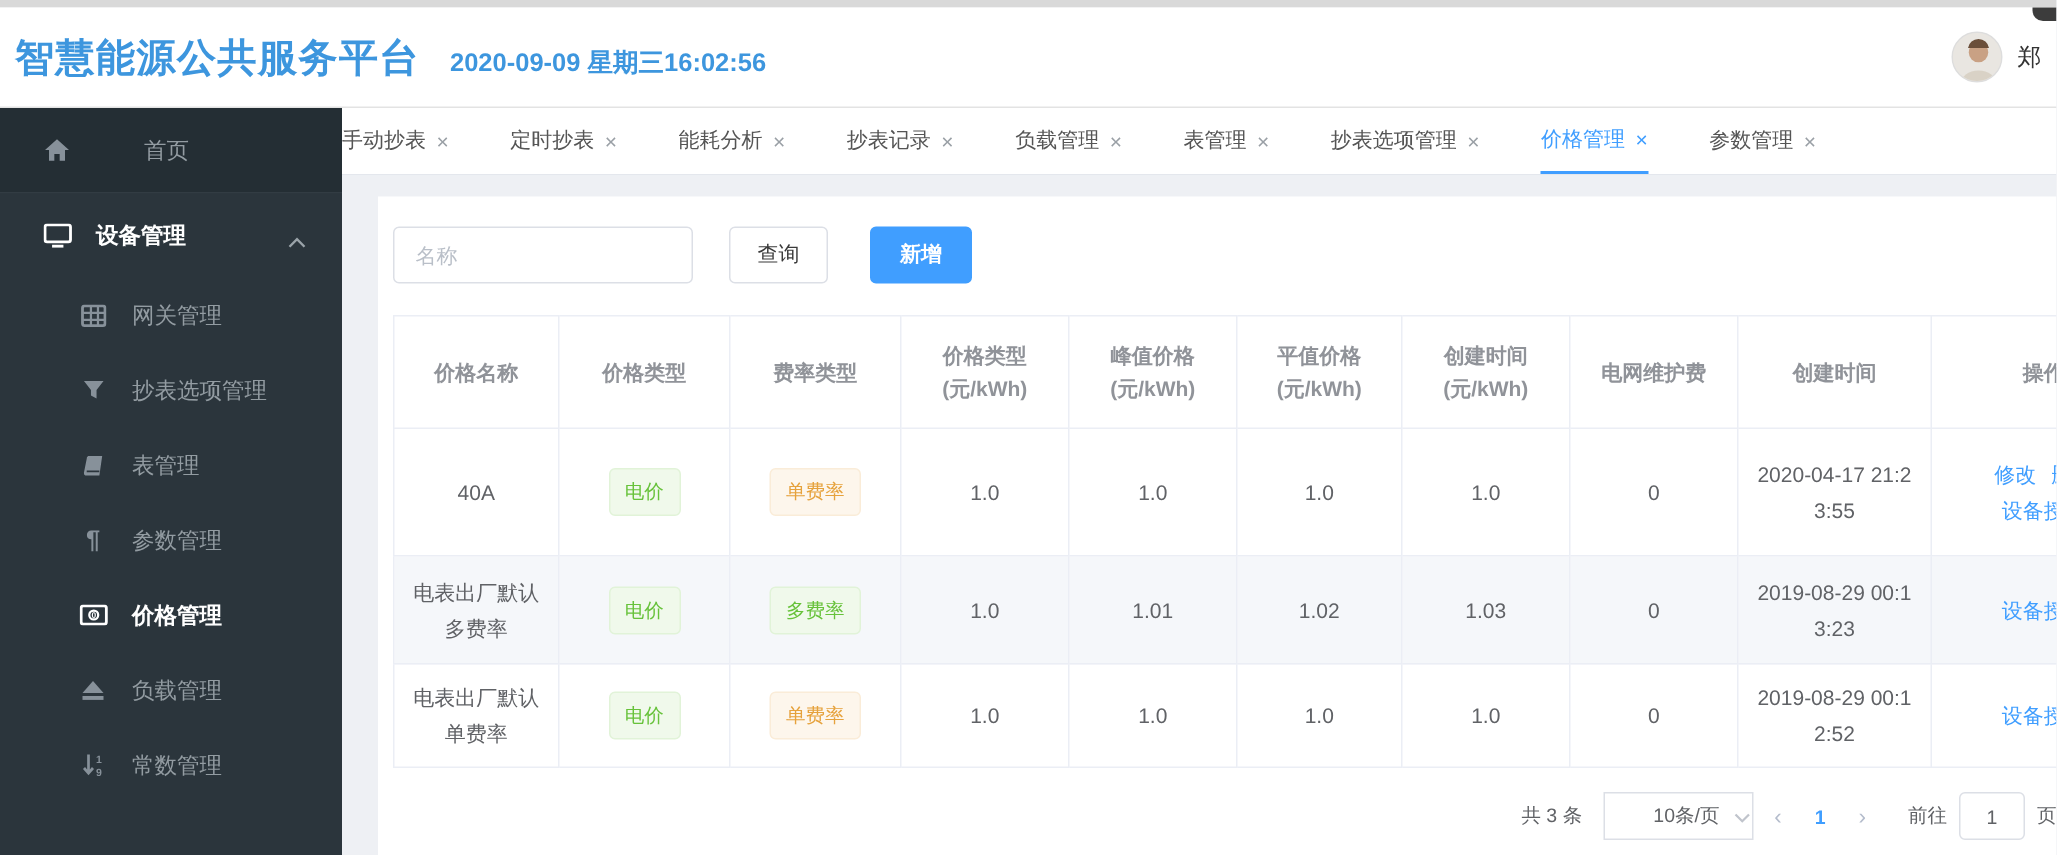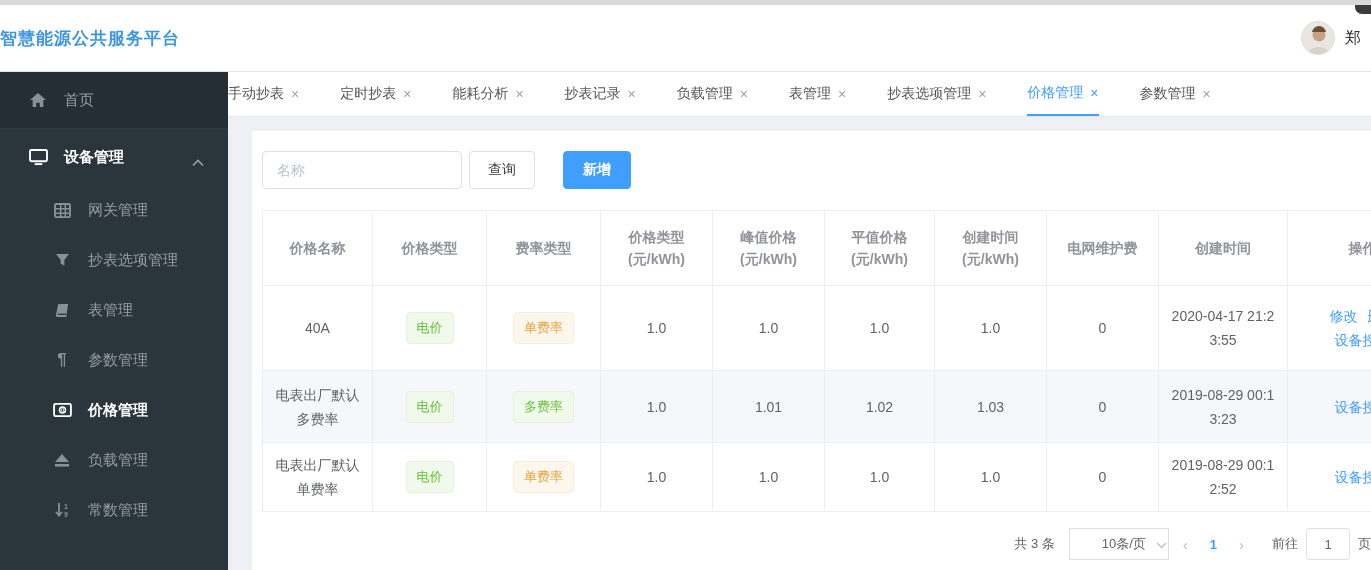--- a/index.html
+++ b/index.html
@@ -3,35 +3,35 @@
 <meta charset="utf-8">
 <style>
   * { margin:0; padding:0; box-sizing:border-box; }
   html,body { width:1371px; height:570px; overflow:hidden;
     font-family:"Liberation Sans","DejaVu Sans",sans-serif; background:#eef0f4; }
 
   
   .top-strip { height:5px; background:#d9d9d9; }
   .header { height:67px; background:#fff; border-bottom:1px solid #e3e3e3;
     display:flex; align-items:center; position:relative; }
-  .app-title { color:#3d96de; font-size:17px; font-weight:bold; letter-spacing:1px; }
+  .app-title { color:#3d96de; font-size:26px; font-weight:bold; margin-left:10px; letter-spacing:1px; }
   .header-datetime { color:#3d96de; font-size:17px; font-weight:bold; margin-left:20px; margin-top:6px; }
   .header-right { position:absolute; right:8px; top:16px; display:flex; align-items:center; }
   .avatar { width:34px; height:34px; border-radius:50%; overflow:hidden;
     background:radial-gradient(circle at 50% 38%, #caa58b 0 9px, #e8e4de 10px); border:1px solid #ddd; }
   .avatar svg { display:block; }
   .username { font-size:16px; color:#333; margin-left:10px; width:18px; overflow:hidden; white-space:nowrap; }
   .corner-dark { position:absolute; right:0; top:0; width:16px; height:9px; background:#3c3c3c; border-bottom-left-radius:7px; }
 
   
   .layout { display:flex; height:498px; }
   .sidebar { width:228px; background:#2b353c; flex:none; }
   .side-item { height:56px; display:flex; align-items:center; padding-left:28px;
     color:#939ca2; font-size:15px; cursor:pointer; position:relative; }
-  .side-item.home { background:#242e34; height:57px; border-bottom:1px solid #323c43; }
+  .side-item.home { background:#242e34; height:57px; border-bottom:1px solid #323c43;gap:32px; }
   .side-item.parent { color:#fff; font-weight:bold; }
   .side-item .icon { width:20px; margin-right:16px; display:flex; justify-content:center; }
   .side-sub .side-item { height:50px; padding-left:52px; }
   .side-item.active { color:#fff; font-weight:bold; }
   .chev-up { position:absolute; right:24px; top:24px; }
 
   .main { flex:1; display:flex; flex-direction:column; min-width:0; }
 
   
   .tabbar { height:45px; background:#fff; border-bottom:1px solid #e4e7ed;
@@ -46,21 +46,21 @@
   .content-wrap { flex:1; padding:14px 0 0 24px; min-width:0; }
   .card { background:#fff; height:443px; padding:20px 0 0 10px; overflow:hidden; }
 
   .toolbar { display:flex; align-items:center; }
   .search-input { width:200px; height:38px; border:1px solid #dcdfe6; border-radius:4px;
     padding:0 14px; font-size:14px; color:#606266; outline:none;
     font-family:"Liberation Sans","DejaVu Sans",sans-serif; }
   .search-input::placeholder { color:#b9bfc8; }
   .btn { height:38px; border-radius:4px; font-size:14px; cursor:pointer;
     font-family:"Liberation Sans","DejaVu Sans",sans-serif; }
-  .btn-plain { width:66px; background:#fff; border:1px solid #dcdfe6; color:#3a3a3a; margin-left:7px; }
+  .btn-plain { width:66px; background:#fff; border:1px solid #dcdfe6; color:#3a3a3a; margin-left:24px; }
   .btn-primary { width:68px; background:#409eff; border:1px solid #409eff; color:#fff; margin-left:28px; font-weight:bold; }
 
   
   .price-table { border-collapse:collapse; table-layout:fixed; width:1175px; margin-top:21px; font-size:14px; }
   .price-table th { color:#909399; font-weight:bold; height:75px;
     border-bottom:1px solid #ebeef5; border-right:1px solid #ebeef5; border-top:1px solid #ebeef5;
     padding:0 10px; text-align:center; line-height:22px; }
   .price-table th:first-child, .price-table td:first-child { border-left:1px solid #ebeef5; }
   .price-table td { color:#606266; text-align:center; border-bottom:1px solid #ebeef5;
     border-right:1px solid #ebeef5; padding:10px; line-height:24px; }
@@ -71,37 +71,38 @@
   .tag.green  { color:#67c23a; background:#f0f9eb; border:1px solid #e1f3d8; }
   .tag.orange { color:#e6a23c; background:#fdf6ec; border:1px solid #faecd8; }
   .cell-date { word-break:break-all; }
   .link { color:#409eff; cursor:pointer; text-decoration:none; margin:0 5px; white-space:nowrap; }
 
   
   .pagination { display:flex; align-items:center; justify-content:flex-end;
     margin-top:16px; font-size:13px; color:#606266; }
   .pg-total { margin-right:14px; }
   .pg-select { width:100px; height:32px; border:1px solid #dcdfe6; border-radius:0;
-    display:flex; align-items:center; cursor:pointer;padding-left:32px; }
+    display:flex; align-items:center; justify-content:center; cursor:pointer;padding-left:32px; }
   .pg-select .sel-chev { margin-left:10px; }
   .pg-arrow { color:#b4bccc; font-size:15px; padding:0 14px; cursor:pointer; }
   .pg-page { color:#409eff; font-weight:bold; padding:0 8px; cursor:pointer; }
   .pg-goto { margin-left:14px; }
   .pg-input { width:44px; height:32px; border:1px solid #dcdfe6; border-radius:4px;
     text-align:center; font-size:13px; color:#606266; margin:0 8px; outline:none;
     font-family:"Liberation Sans","DejaVu Sans",sans-serif; }
   .pg-unit { white-space:nowrap; }
 </style>
 </head>
 <body>
 
 <div class="top-strip"></div>
 
 <div class="header">
   <div class="app-title">智慧能源公共服务平台</div>
+  <div class="header-datetime">2020-09-09 星期三16:02:56</div>
   <div class="header-right">
     <div class="avatar">
       <svg width="34" height="34" viewBox="0 0 34 34">
         <rect width="34" height="34" fill="#e9e6e1"></rect>
         <circle cx="17" cy="13" r="6.5" fill="#c9a184"></circle>
         <path d="M17 4 a7 7 0 0 1 7 6 l-14 0 a7 7 0 0 1 7 -6z" fill="#6b4f3a"></path>
         <path d="M5 34 a12 9 0 0 1 24 0z" fill="#d9d2c6"></path>
       </svg>
     </div>
     <div class="username">郑</div>

